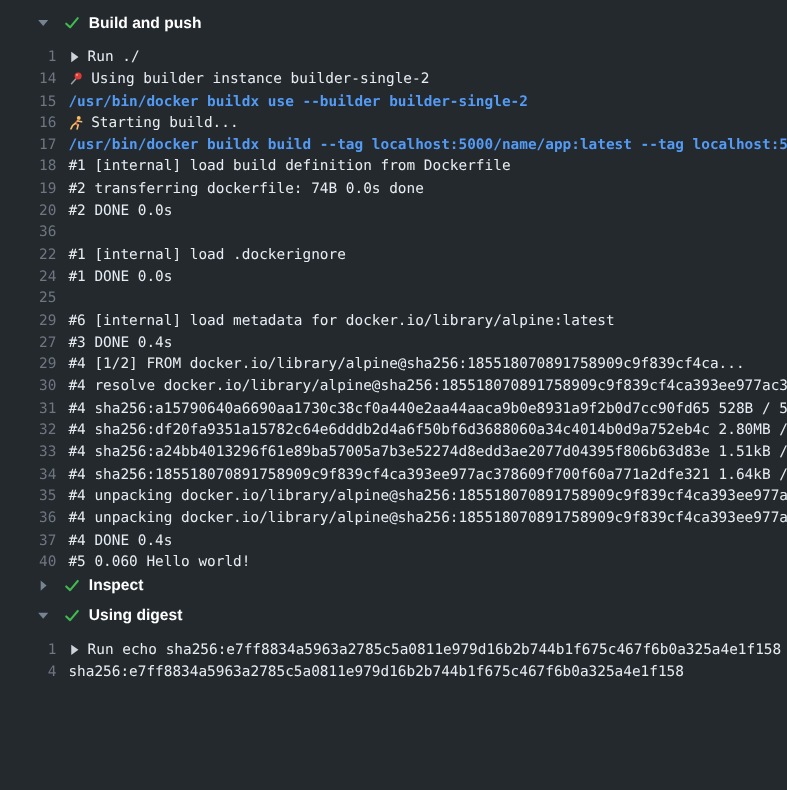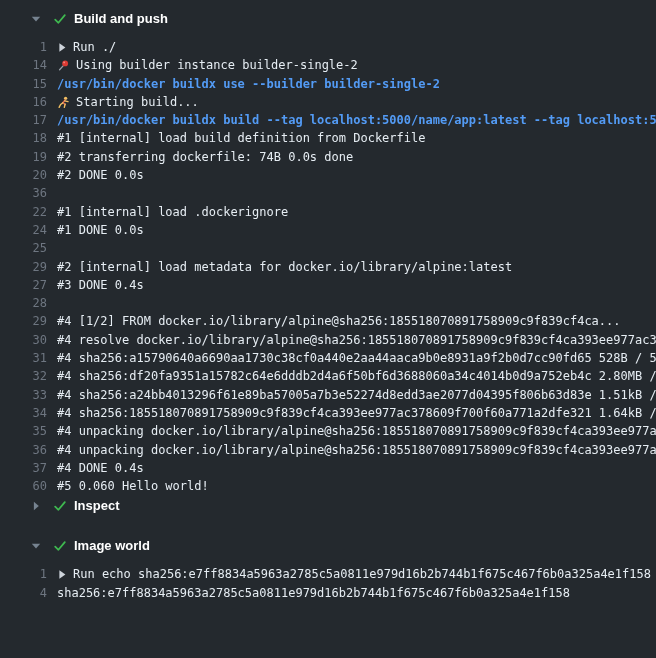--- a/index.html
+++ b/index.html
@@ -18,21 +18,21 @@
     height:21px; padding-left:31px;
     cursor:pointer;
   }
   .chevron{width:22px; flex:none; display:flex; align-items:center;}
   .check{width:21px; flex:none; display:flex; align-items:center;}
   .section-label{
     color:var(--header); font-size:13px; font-weight:bold;
     white-space:pre;
   }
   .log-lines{padding-top:9px;}
-  .log-section.collapsed{margin-bottom:19px;text-align:right;}
+  .log-section.collapsed{margin-bottom:4px;text-align:right;}
   .log-line{
     display:flex; align-items:center;
     height:18.3px; line-height:18.3px;
     font-family:"DejaVu Sans Mono","Liberation Mono",monospace;
     font-size:12px; white-space:pre;
   }
   .ln{
     width:47px; flex:none; text-align:right;
     color:var(--ln); cursor:pointer;
   }
@@ -132,32 +132,28 @@
     <span class="txt"><span>#1 DONE 0.0s</span></span>
   </div>
 
   <div class="log-line">
     <span class="ln">25</span>
     <span class="txt"><span></span></span>
   </div>
 
   <div class="log-line">
     <span class="ln">29</span>
-    <span class="txt"><span>#2 [internal] load metadata for docker.io/library/alpine:latest</span></span>
+    <span class="txt"><span>#6 [internal] load metadata for docker.io/library/alpine:latest</span></span>
   </div>
 
   <div class="log-line">
     <span class="ln">27</span>
     <span class="txt"><span>#3 DONE 0.4s</span></span>
   </div>
 
-  <div class="log-line">
-    <span class="ln">28</span>
-    <span class="txt"><span></span></span>
-  </div>
 
   <div class="log-line">
     <span class="ln">29</span>
     <span class="txt"><span>#4 [1/2] FROM docker.io/library/alpine@sha256:185518070891758909c9f839cf4ca...</span></span>
   </div>
 
   <div class="log-line">
     <span class="ln">30</span>
     <span class="txt"><span>#4 resolve docker.io/library/alpine@sha256:185518070891758909c9f839cf4ca393ee977ac378609f700f60a771a2dfe321 done</span></span>
   </div>
@@ -193,21 +189,21 @@
   </div>
 
   <div class="log-line">
     <span class="ln">37</span>
     <span class="txt"><span>#4 DONE 0.4s</span></span>
   </div>
 
 
 
   <div class="log-line">
-    <span class="ln">60</span>
+    <span class="ln">40</span>
     <span class="txt"><span>#5 0.060 Hello world!</span></span>
   </div>
 </div>
   </section>
 
   <section class="log-section collapsed">
     <div class="section-header">
       <span class="chevron">
           <svg width="10" height="10" viewBox="0 0 10 10">
             <path d="M2.9 0.8 L7.8 5 L2.9 9.2 Z" fill="#768390"></path>
@@ -228,21 +224,21 @@
       <span class="chevron">
           <svg width="10" height="10" viewBox="0 0 10 10">
             <path d="M0.8 2.7 L9.2 2.7 L5 7.6 Z" fill="#768390"></path>
           </svg>
         </span>
       <span class="check">
           <svg width="14" height="14" viewBox="0 0 16 16">
             <path d="M2.5 8.8 L6.2 12.3 L13.5 3.6" stroke="#3fb950" stroke-width="2" fill="none" stroke-linecap="round" stroke-linejoin="round"></path>
           </svg>
         </span>
-      <span class="section-label">Image world</span>
+      <span class="section-label">Using digest</span>
     </div>
     <div class="log-lines">
   <div class="log-line">
     <span class="ln">1</span>
     <span class="txt"><span class="icon-gap"><svg width="10" height="11" viewBox="0 0 10 11">
                 <path d="M2.4 1.2 L8.4 5.5 L2.4 9.8 Z" fill="#cdd3da"></path>
               </svg></span><span>Run echo sha256:e7ff8834a5963a2785c5a0811e979d16b2b744b1f675c467f6b0a325a4e1f158</span></span>
   </div>
 
   <div class="log-line">

